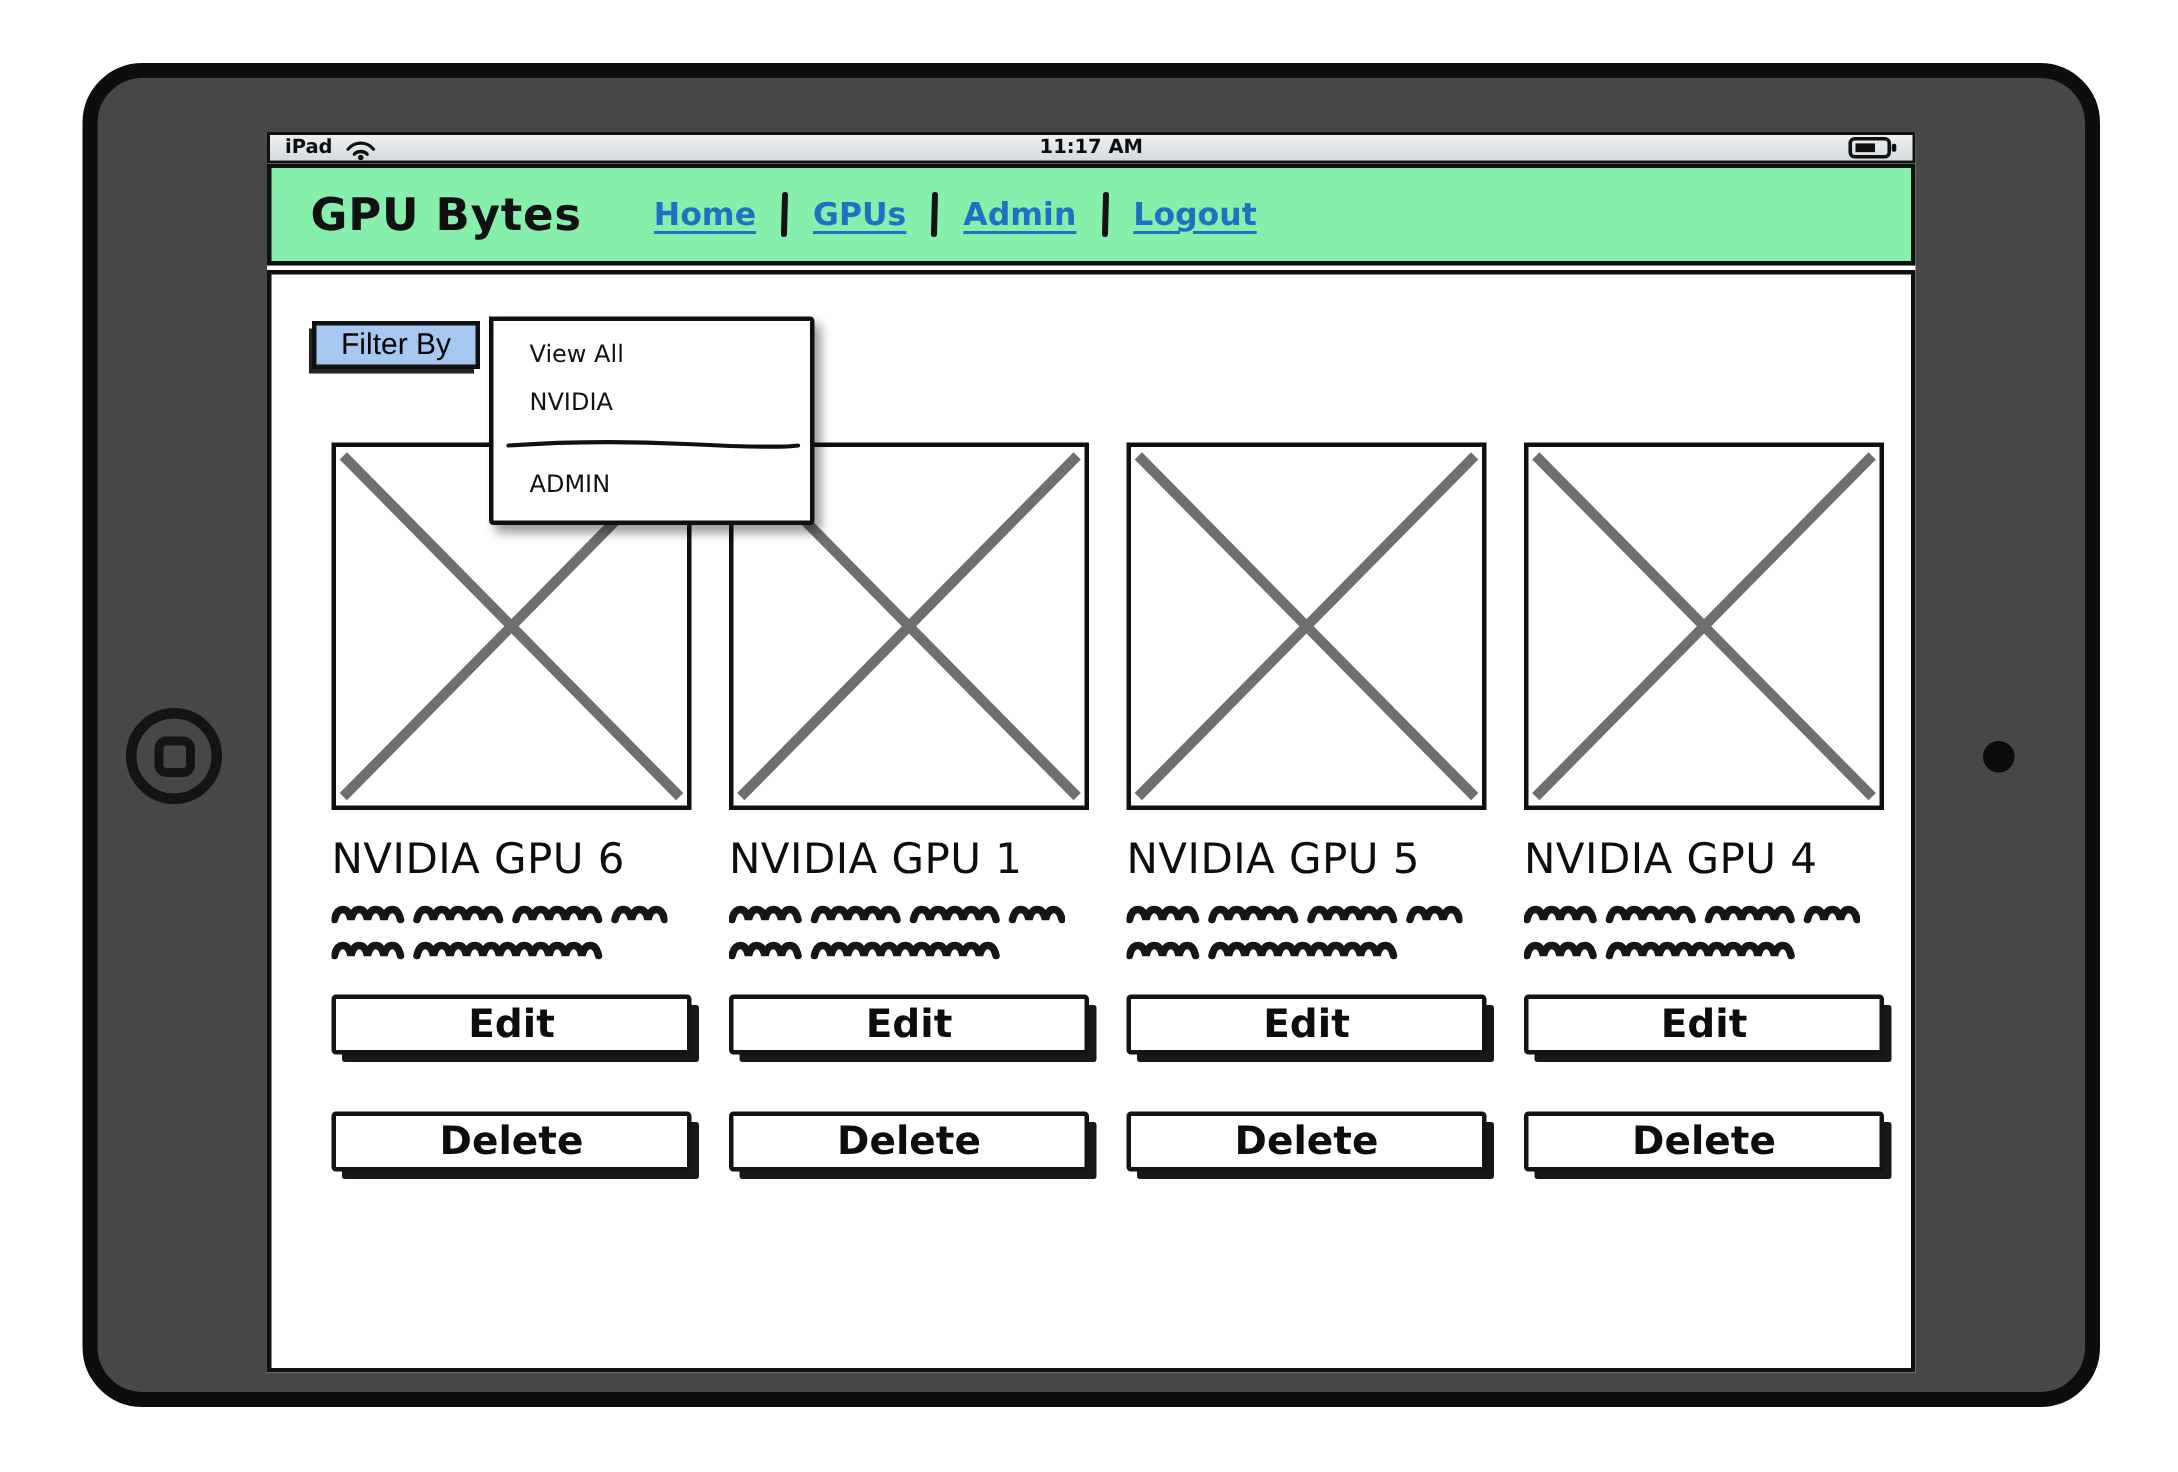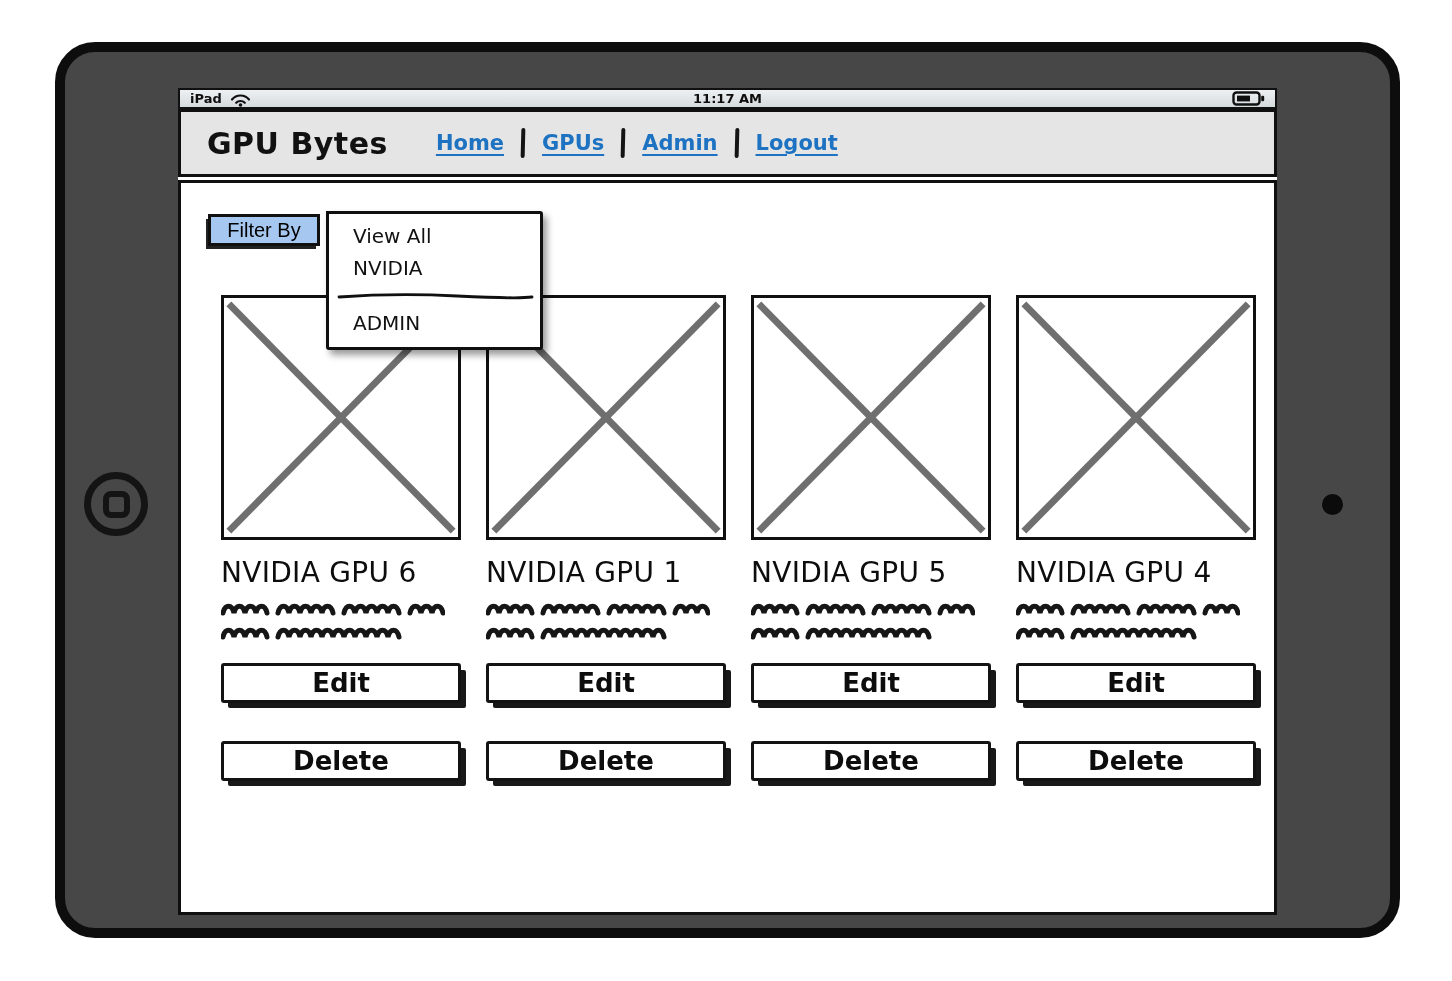--- a/index.html
+++ b/index.html
@@ -22,37 +22,37 @@
   .screen{position:absolute;left:178px;top:88px;width:1099px;height:827px;background:#fff;}
 
   .status-bar{position:absolute;left:0;top:0;width:100%;height:21px;
               background:linear-gradient(var(--statusTop),var(--statusBottom));
               border:2px solid #101010;display:flex;align-items:center;padding:0 10px;
               font-size:13px;font-weight:bold;color:#0e0e0e;}
   .status-left{display:flex;align-items:center;gap:7px;}
   .status-time{position:absolute;left:50%;transform:translateX(-50%);font-weight:bold;}
   .status-right{margin-left:auto;display:flex;align-items:center;}
 
-  .app-header{position:absolute;left:0;top:21px;width:100%;height:68px;background:#e5e5e5;
+  .app-header{position:absolute;left:0;top:21px;width:100%;height:68px;background:#86efac;
               border:3px solid #101010;display:flex;align-items:center;padding-left:26px;}
   .app-title{font-size:30px;font-weight:bold;letter-spacing:.5px;}
   .nav{display:flex;align-items:center;gap:17px;margin-left:48px;}
   .nav-link{color:var(--link);font-size:21px;font-weight:bold;text-decoration:underline;
             text-decoration-thickness:2px;text-underline-offset:4px;cursor:pointer;}
   .nav-sep{width:4px;height:30px;background:#141414;border-radius:2px;transform:rotate(1.5deg);}
 
   .content{position:absolute;left:0;top:92px;width:100%;height:735px;background:#fff;border:3px solid #101010;}
 
   
   .filter-btn{position:absolute;left:27px;top:31px;width:112px;height:32px;background:var(--filterBtn);
               border:3px solid #101010;display:flex;align-items:center;justify-content:center;
               font-size:20px;box-shadow:-3px 4px 0 -1px rgba(10,10,10,.9);cursor:pointer;z-index:4;}
   .dropdown{position:absolute;left:145px;top:28px;width:217px;background:#fff;border:3px solid #0f0f0f;
             border-radius:0 3px 3px 3px;box-shadow:4px 5px 7px rgba(0,0,0,.4);padding:6px 0 8px;z-index:6;}
-  .dropdown-item{font-size:20px;line-height:32px;padding-left:24px;cursor:pointer;white-space:nowrap;}
+  .dropdown-item{font-size:16px;line-height:32px;padding-left:24px;cursor:pointer;white-space:nowrap;}
   .dropdown-divider{display:block;margin:2px 6px 2px 8px;}
 
   
   .cards{position:absolute;left:40px;top:112px;display:flex;gap:25px;}
   .card{width:240px;display:flex;flex-direction:column;}
   .card-image{height:245px;border:3px solid #101010;background:#fff;}
   .card-image svg{display:block;width:100%;height:100%;}
   .x-line{stroke:var(--placeholderX);stroke-width:7;}
   .card-title{margin-top:16px;font-size:28px;letter-spacing:.3px;white-space:nowrap;color:#0d0d0d;}
   .squiggle{margin-top:8px;}

